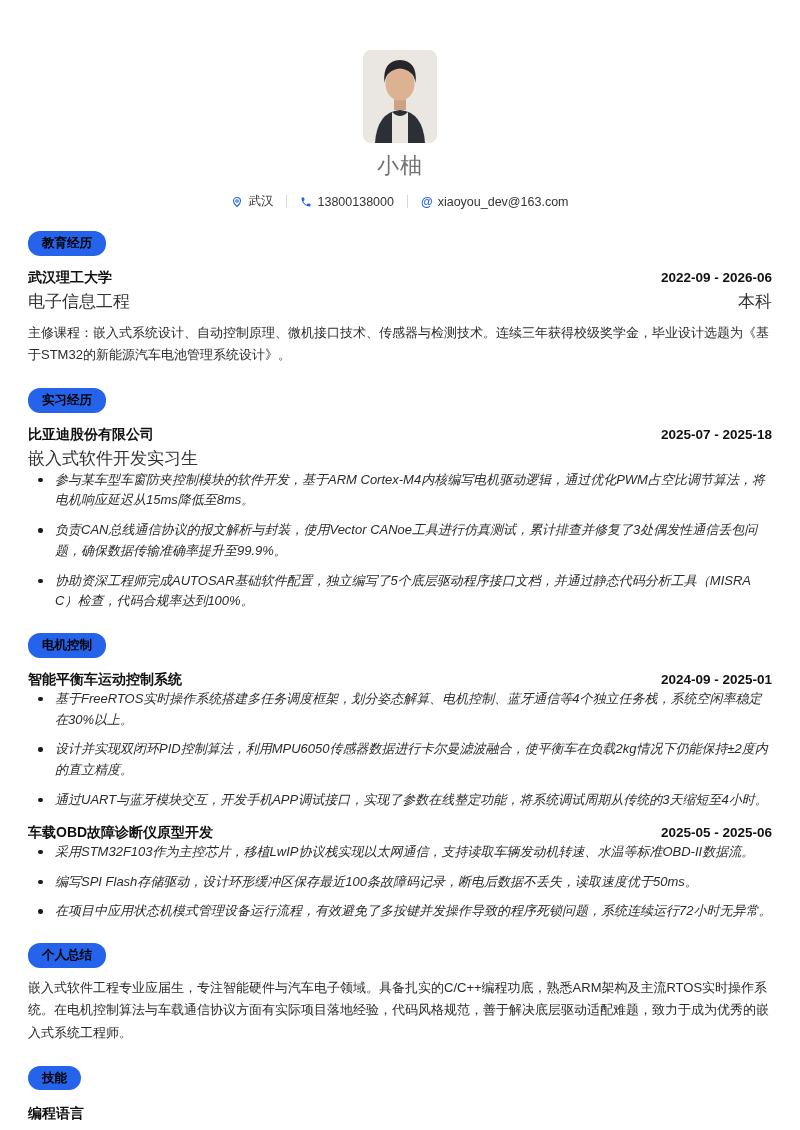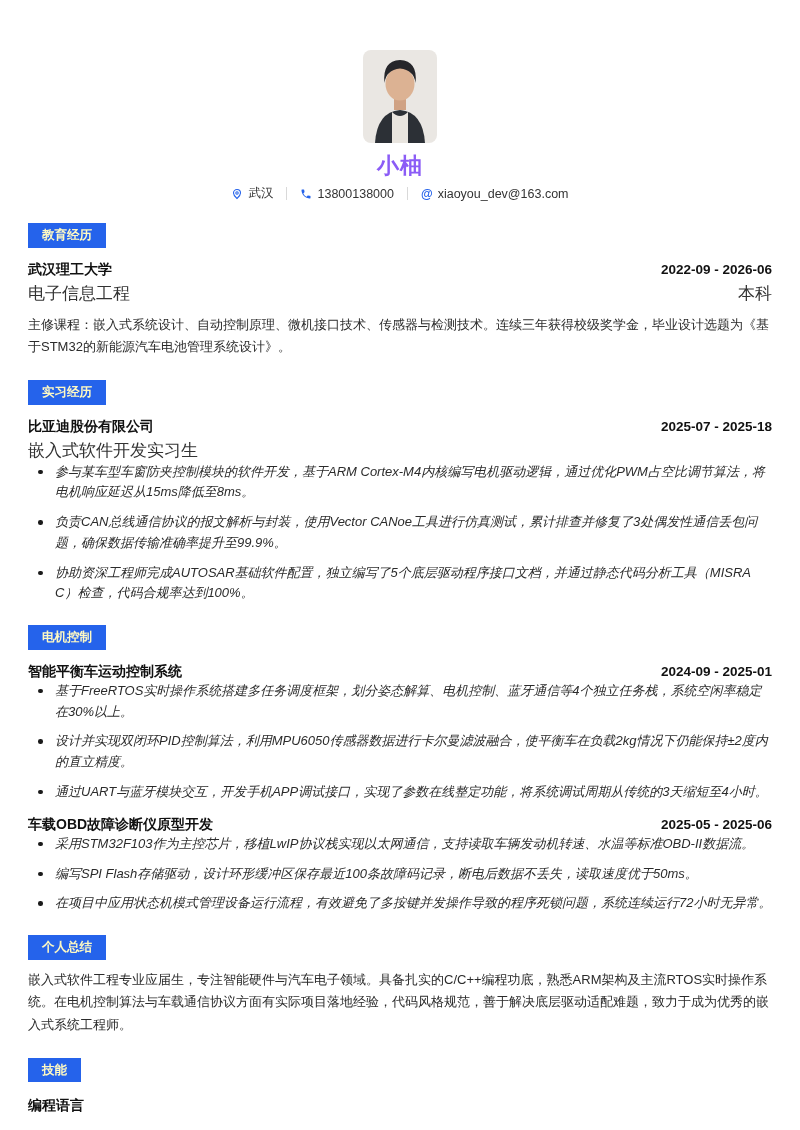--- a/index.html
+++ b/index.html
@@ -8,30 +8,30 @@
     width:800px; height:1130px; overflow:hidden;
     font-family:"Liberation Sans","DejaVu Sans",sans-serif;
     color:#2b2b2b;
     --accent:#2563eb;
   }
   .page { padding:50px 28px 0 28px; }
 
   
   .avatar-wrap { display:flex; justify-content:center; }
   .avatar { width:74px; height:93px; border-radius:8px; overflow:hidden; display:block; }
-  .name { text-align:center; font-size:22px; font-weight:bold; color:#8b5cf6; margin-top:8px; letter-spacing:1px; }
-  .contact { display:flex; justify-content:center; align-items:center; gap:13px; margin-top:4px; font-size:12.5px; color:#333; }
+  .name { text-align:center; font-size:22px; font-weight:normal; color:#737373; margin-top:8px; letter-spacing:1px; }
+  .contact { display:flex; justify-content:center; align-items:center; gap:13px; margin-top:12px; font-size:12.5px; color:#333; }
   .contact .item { display:flex; align-items:center; gap:5px; }
   .contact .cicon { color:var(--accent); display:flex; align-items:center; font-weight:bold; font-size:12px; }
   .contact .divider { width:1px; height:13px; background:#d9d9d9; }
 
   
   .section { margin-top:21px; }
-  .badge { display:inline-block; background:var(--accent); color:#fef9c3; font-size:12.5px; font-weight:bold;
-           padding:6px 14px; border-radius:0; line-height:1; }
+  .badge { display:inline-block; background:var(--accent); color:#000000; font-size:12.5px; font-weight:bold;
+           padding:6px 14px; border-radius:12px; line-height:1; }
   .row { display:flex; justify-content:space-between; align-items:baseline; margin-top:13px;gap:18px; }
   .row .title { font-size:14px; font-weight:bold; color:#111; }
   .row .date { font-size:13.5px; font-weight:bold; color:#111; white-space:nowrap; }
   .subrow { display:flex; justify-content:space-between; font-size:17px; color:#333; margin-top:3px; }
   .para { font-size:13px; line-height:1.75; color:#2b2b2b; margin-top:9px; }
 
   ul.bullets { list-style:none; margin-top:0;font-style:italic; }
   ul.bullets li { position:relative; padding-left:27px; font-size:13px; line-height:1.6; color:#2b2b2b; margin-bottom:9px; }
   ul.bullets li::before { content:''; position:absolute; left:10px; top:8px; width:4.5px; height:4.5px; border-radius:50%; background:#1a1a1a; }
 

